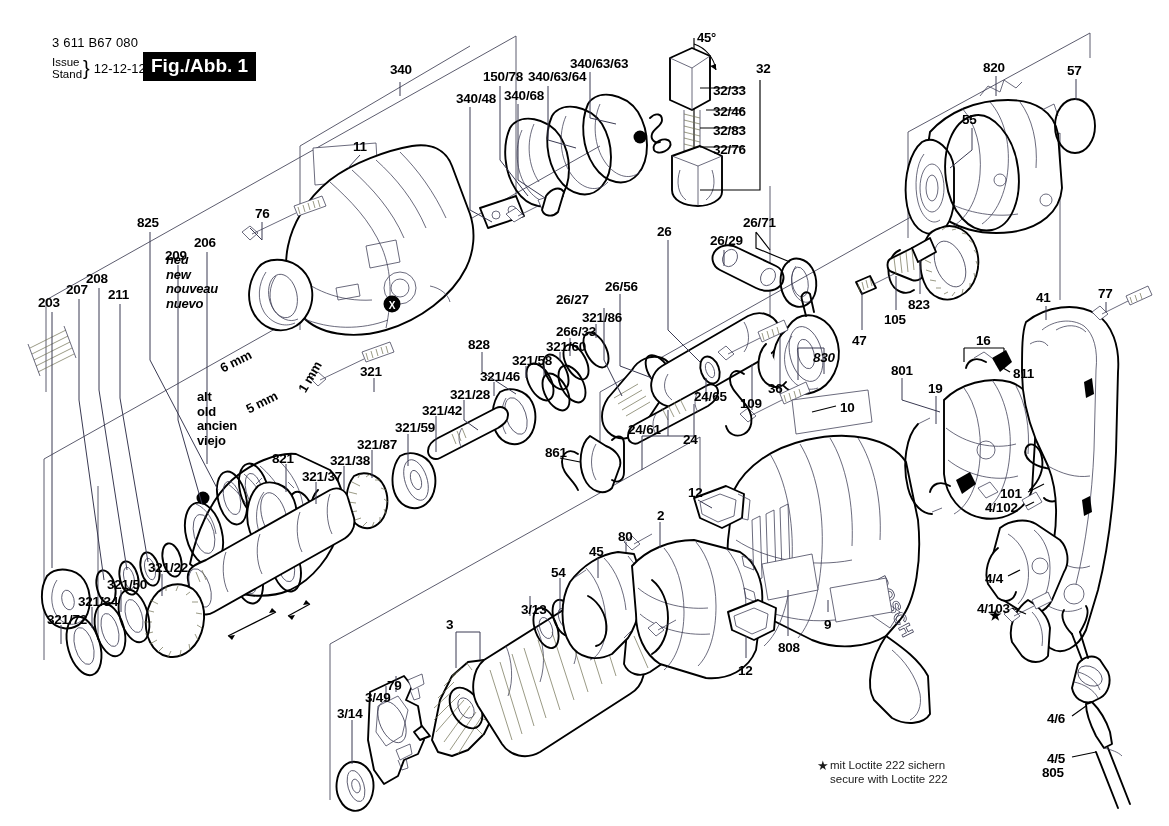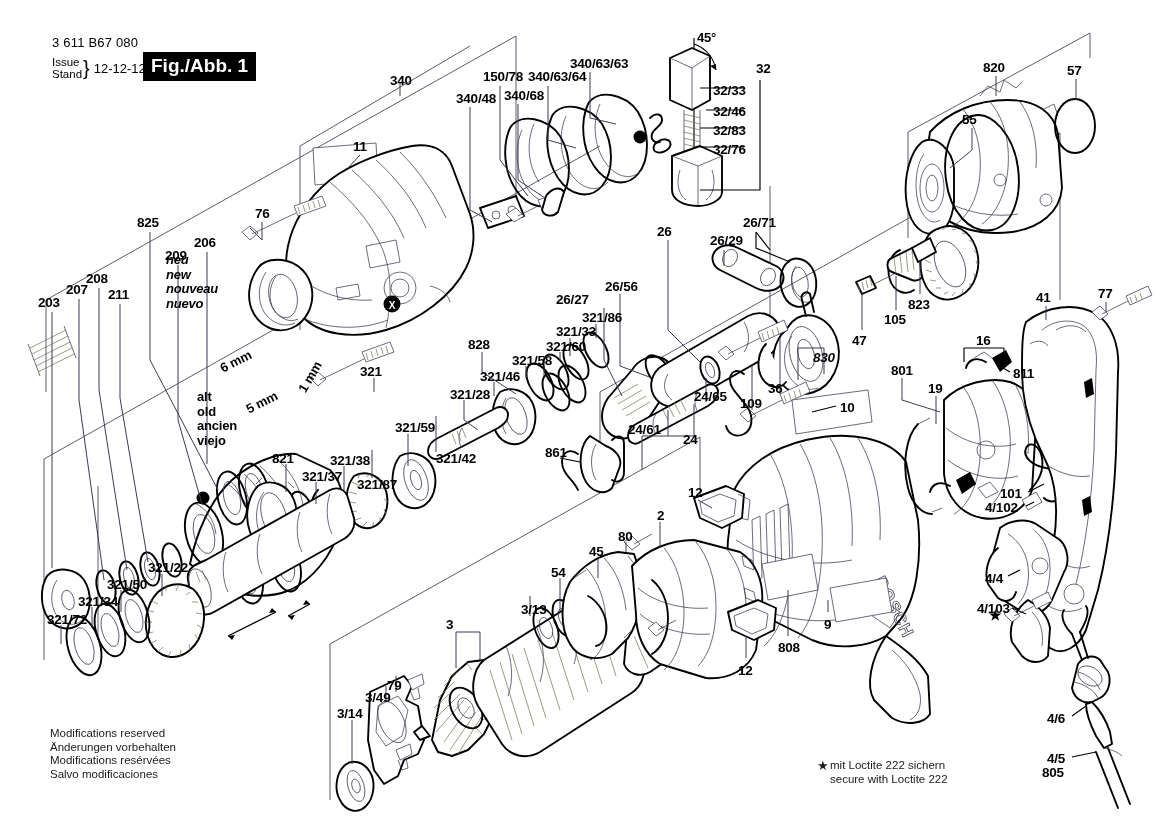--- a/index.html
+++ b/index.html
@@ -710,38 +710,37 @@
   </div>
   <div class="lbl multi" style="left:197px;top:390px;">
     <span style="font-weight:bold;">alt<br>old<br>ancien<br>viejo</span>
   </div>
   <div class="lbl dimtxt" style="left:218px;top:363px;transform:rotate(-27deg);transform-origin:left top;">6 mm</div>
   <div class="lbl dimtxt" style="left:244px;top:404px;transform:rotate(-27deg);transform-origin:left top;">5 mm</div>
   <div class="lbl dimtxt" style="left:296px;top:388px;transform:rotate(-60deg);transform-origin:left top;">1 mm</div>
   <div class="lbl" style="left:697px;top:31px;font-size:13px;">45°</div>
   <div class="lbl" style="left:989px;top:608px;font-size:14px;">★</div>
 
-  <div id="mods"><span>Modifications reserved</span><br><span>Änderungen vorbehalten</span><br><span>Modifications resérvées</span><br><span>Salvo modificaciones</span><br></div>
   <div id="loct">
     <span class="star">★</span>
     <span>mit Loctite 222 sichern</span><br>
     <span>secure with Loctite 222</span>
   </div>
 
   <div id="callout-layer">
       <div class="lbl" style="left: 38px; top: 296px;">203</div>
       <div class="lbl" style="left: 66px; top: 283px;">207</div>
       <div class="lbl" style="left: 86px; top: 272px;">208</div>
       <div class="lbl" style="left: 108px; top: 288px;">211</div>
       <div class="lbl" style="left: 137px; top: 216px;">825</div>
       <div class="lbl" style="left: 165px; top: 249px;">209</div>
       <div class="lbl" style="left: 194px; top: 236px;">206</div>
       <div class="lbl" style="left: 255px; top: 207px;">76</div>
       <div class="lbl" style="left: 353px; top: 140px;">11</div>
-      <div class="lbl" style="left: 390px; top: 74px;">340</div>
+      <div class="lbl" style="left: 390px; top: 63px;">340</div>
       <div class="lbl" style="left: 456px; top: 92px;">340/48</div>
       <div class="lbl" style="left: 483px; top: 70px;">150/78</div>
       <div class="lbl" style="left: 504px; top: 89px;">340/68</div>
       <div class="lbl" style="left: 528px; top: 70px;">340/63/64</div>
       <div class="lbl" style="left: 570px; top: 57px;">340/63/63</div>
       <div class="lbl" style="left: 756px; top: 62px;">32</div>
       <div class="lbl" style="left: 713px; top: 84px;">32/33</div>
       <div class="lbl" style="left: 713px; top: 105px;">32/46</div>
       <div class="lbl" style="left: 713px; top: 124px;">32/83</div>
       <div class="lbl" style="left: 713px; top: 143px;">32/76</div>
@@ -764,30 +763,30 @@
       <div class="lbl" style="left: 657px; top: 225px;">26</div>
       <div class="lbl" style="left: 605px; top: 280px;">26/56</div>
       <div class="lbl" style="left: 556px; top: 293px;">26/27</div>
       <div class="lbl" style="left: 710px; top: 234px;">26/29</div>
       <div class="lbl" style="left: 743px; top: 216px;">26/71</div>
       <div class="lbl" style="left: 813px; top: 351px; font-style: italic;">830</div>
       <div class="lbl" style="left: 852px; top: 334px;">47</div>
       <div class="lbl" style="left: 884px; top: 313px;">105</div>
       <div class="lbl" style="left: 908px; top: 298px;">823</div>
       <div class="lbl" style="left: 582px; top: 311px;">321/86</div>
-      <div class="lbl" style="left: 556px; top: 325px;">321/33</div>
+      <div class="lbl" style="left: 556px; top: 325px;">266/33</div>
       <div class="lbl" style="left: 546px; top: 340px;">321/60</div>
       <div class="lbl" style="left: 512px; top: 354px;">321/58</div>
       <div class="lbl" style="left: 480px; top: 370px;">321/46</div>
       <div class="lbl" style="left: 450px; top: 388px; text-align: center;">321/28</div>
-      <div class="lbl" style="left: 436px; top: 404px; margin-top: 48px;">321/42</div>
+      <div class="lbl" style="left: 422px; top: 404px;">321/42</div>
       <div class="lbl" style="left: 395px; top: 421px;">321/59</div>
       <div class="lbl" style="left: 468px; top: 338px;">828</div>
       <div class="lbl" style="left: 360px; top: 365px;">321</div>
-      <div class="lbl" style="left: 357px; top: 438px; margin-top: 40px;">321/87</div>
+      <div class="lbl" style="left: 357px; top: 438px;">321/87</div>
       <div class="lbl" style="left: 330px; top: 454px;">321/38</div>
       <div class="lbl" style="left: 302px; top: 470px;">321/37</div>
       <div class="lbl" style="left: 272px; top: 452px;">821</div>
       <div class="lbl" style="left: 148px; top: 561px;">321/22</div>
       <div class="lbl" style="left: 107px; top: 578px;">321/50</div>
       <div class="lbl" style="left: 78px; top: 595px;">321/34</div>
       <div class="lbl" style="left: 47px; top: 613px;">321/72</div>
       <div class="lbl" style="left: 545px; top: 446px;">861</div>
       <div class="lbl" style="left: 628px; top: 423px;">24/61</div>
       <div class="lbl" style="left: 683px; top: 433px;">24</div>

